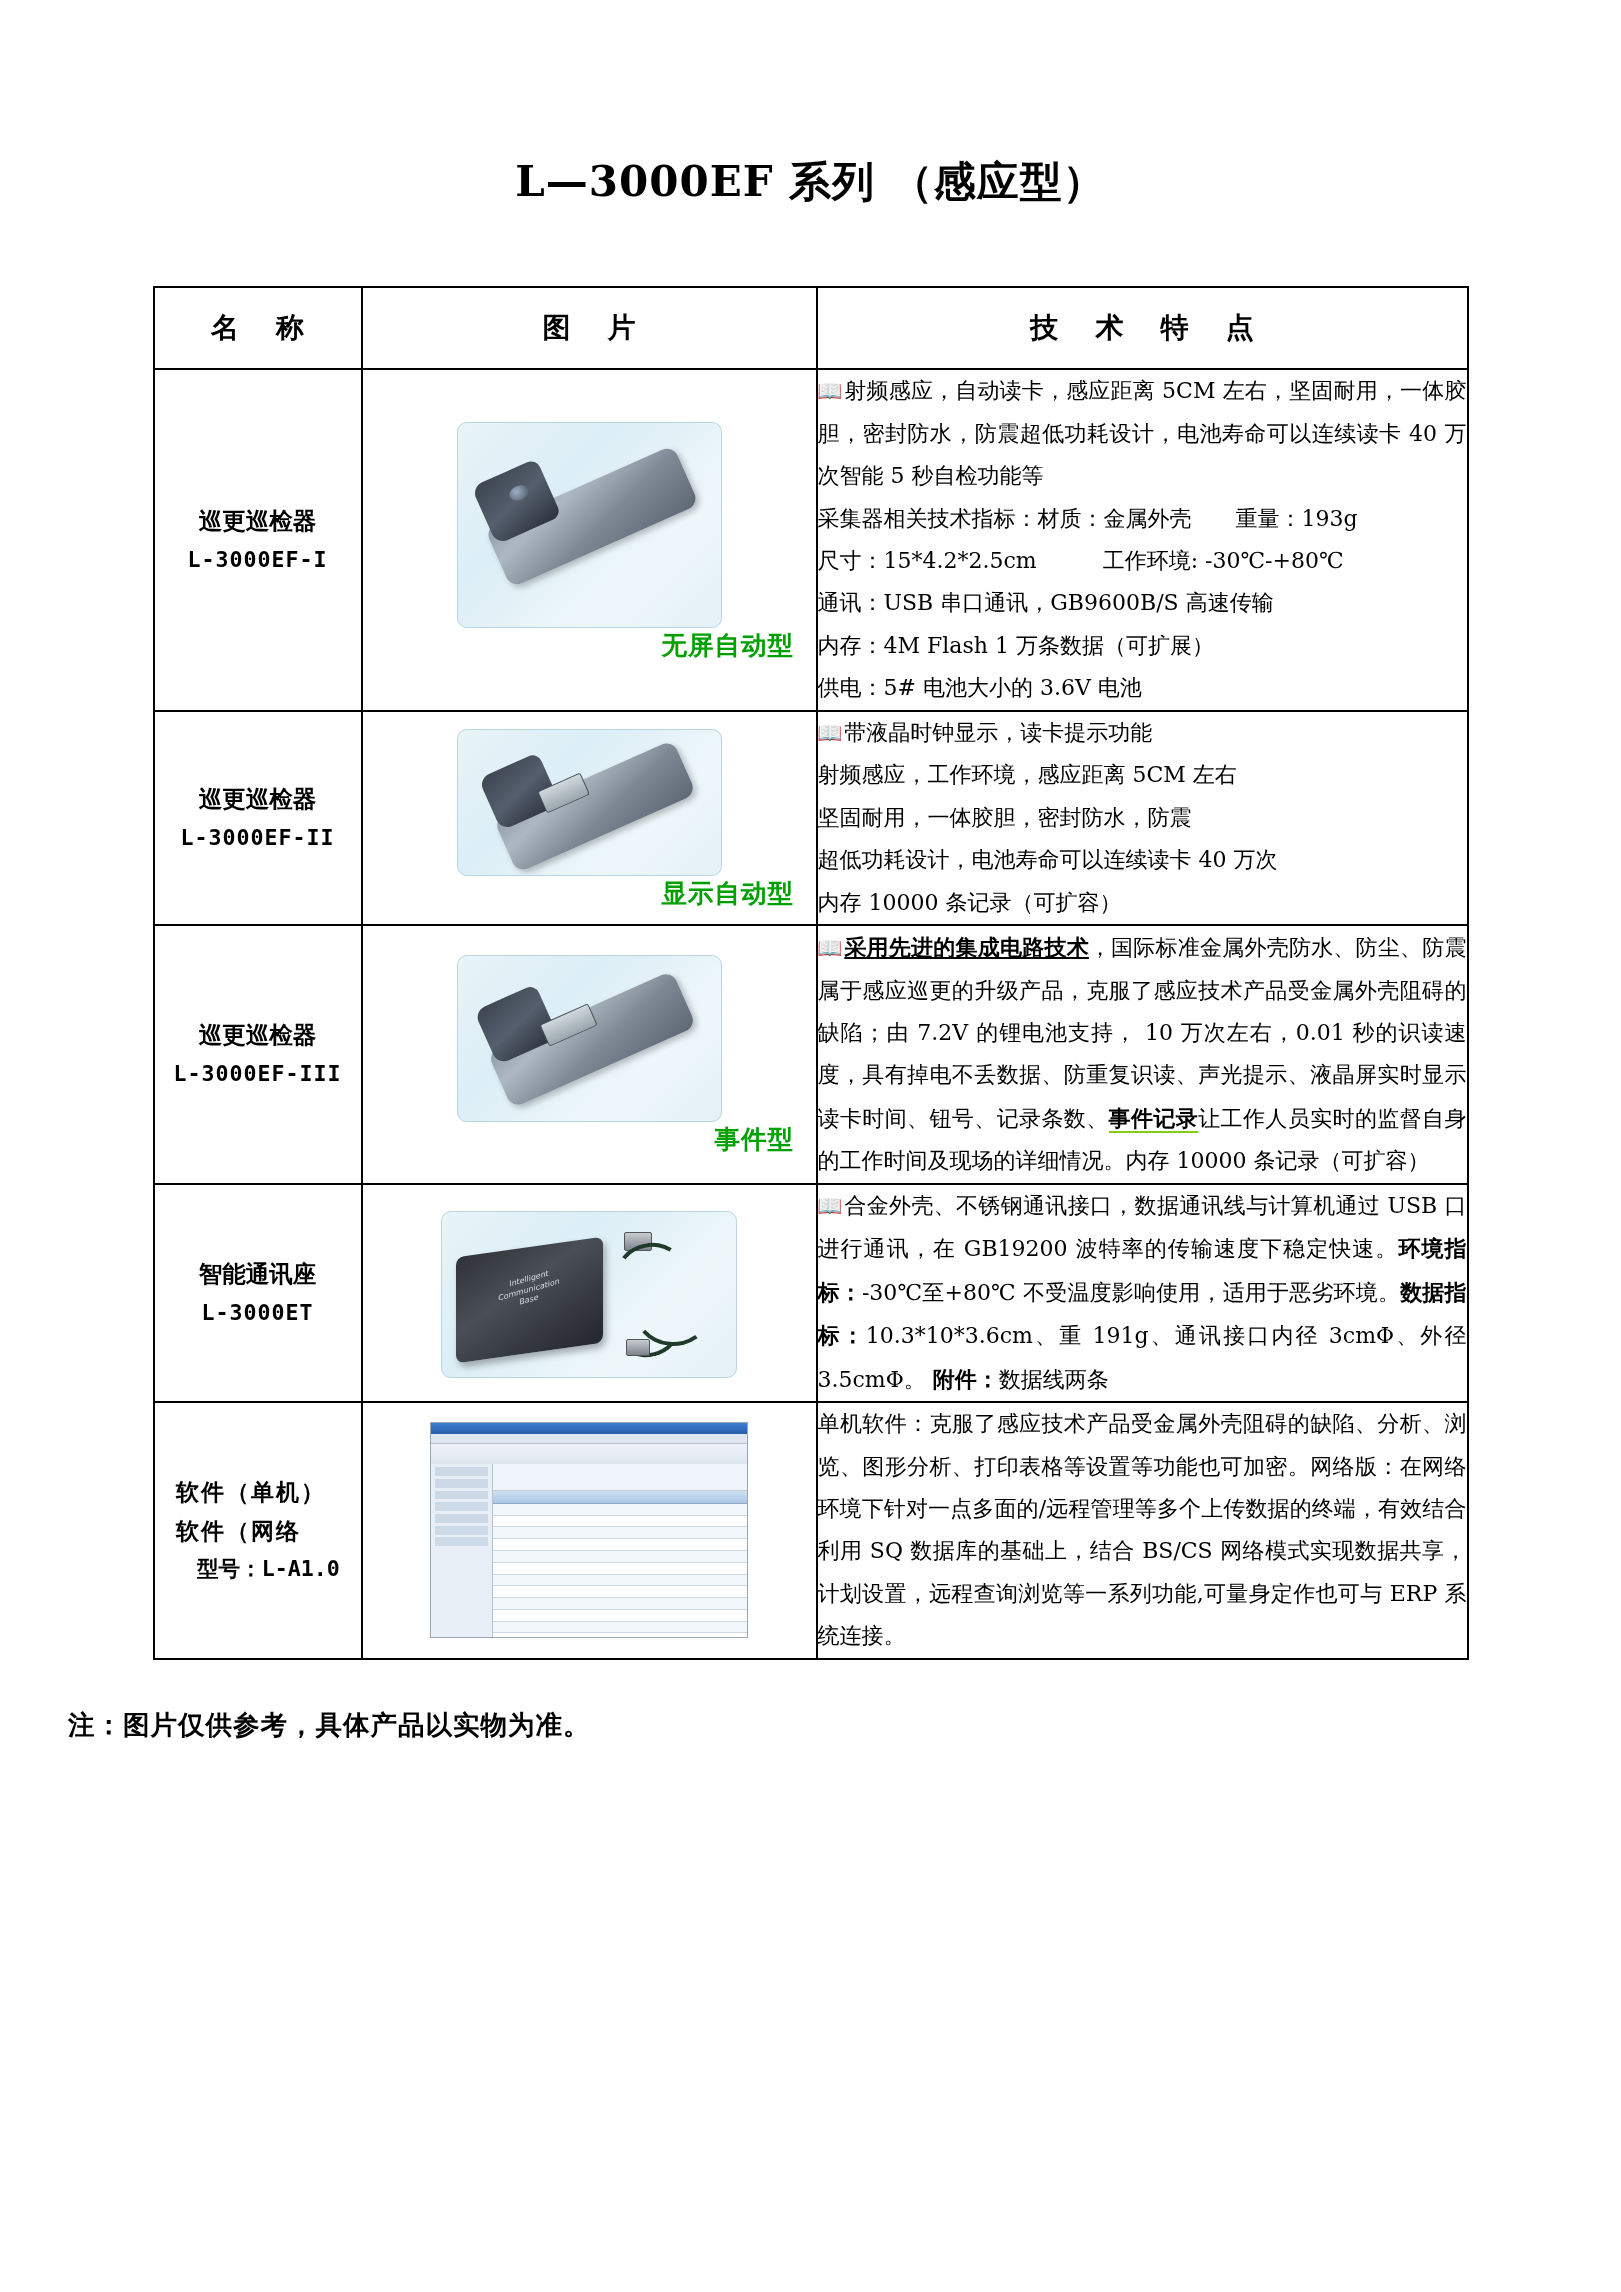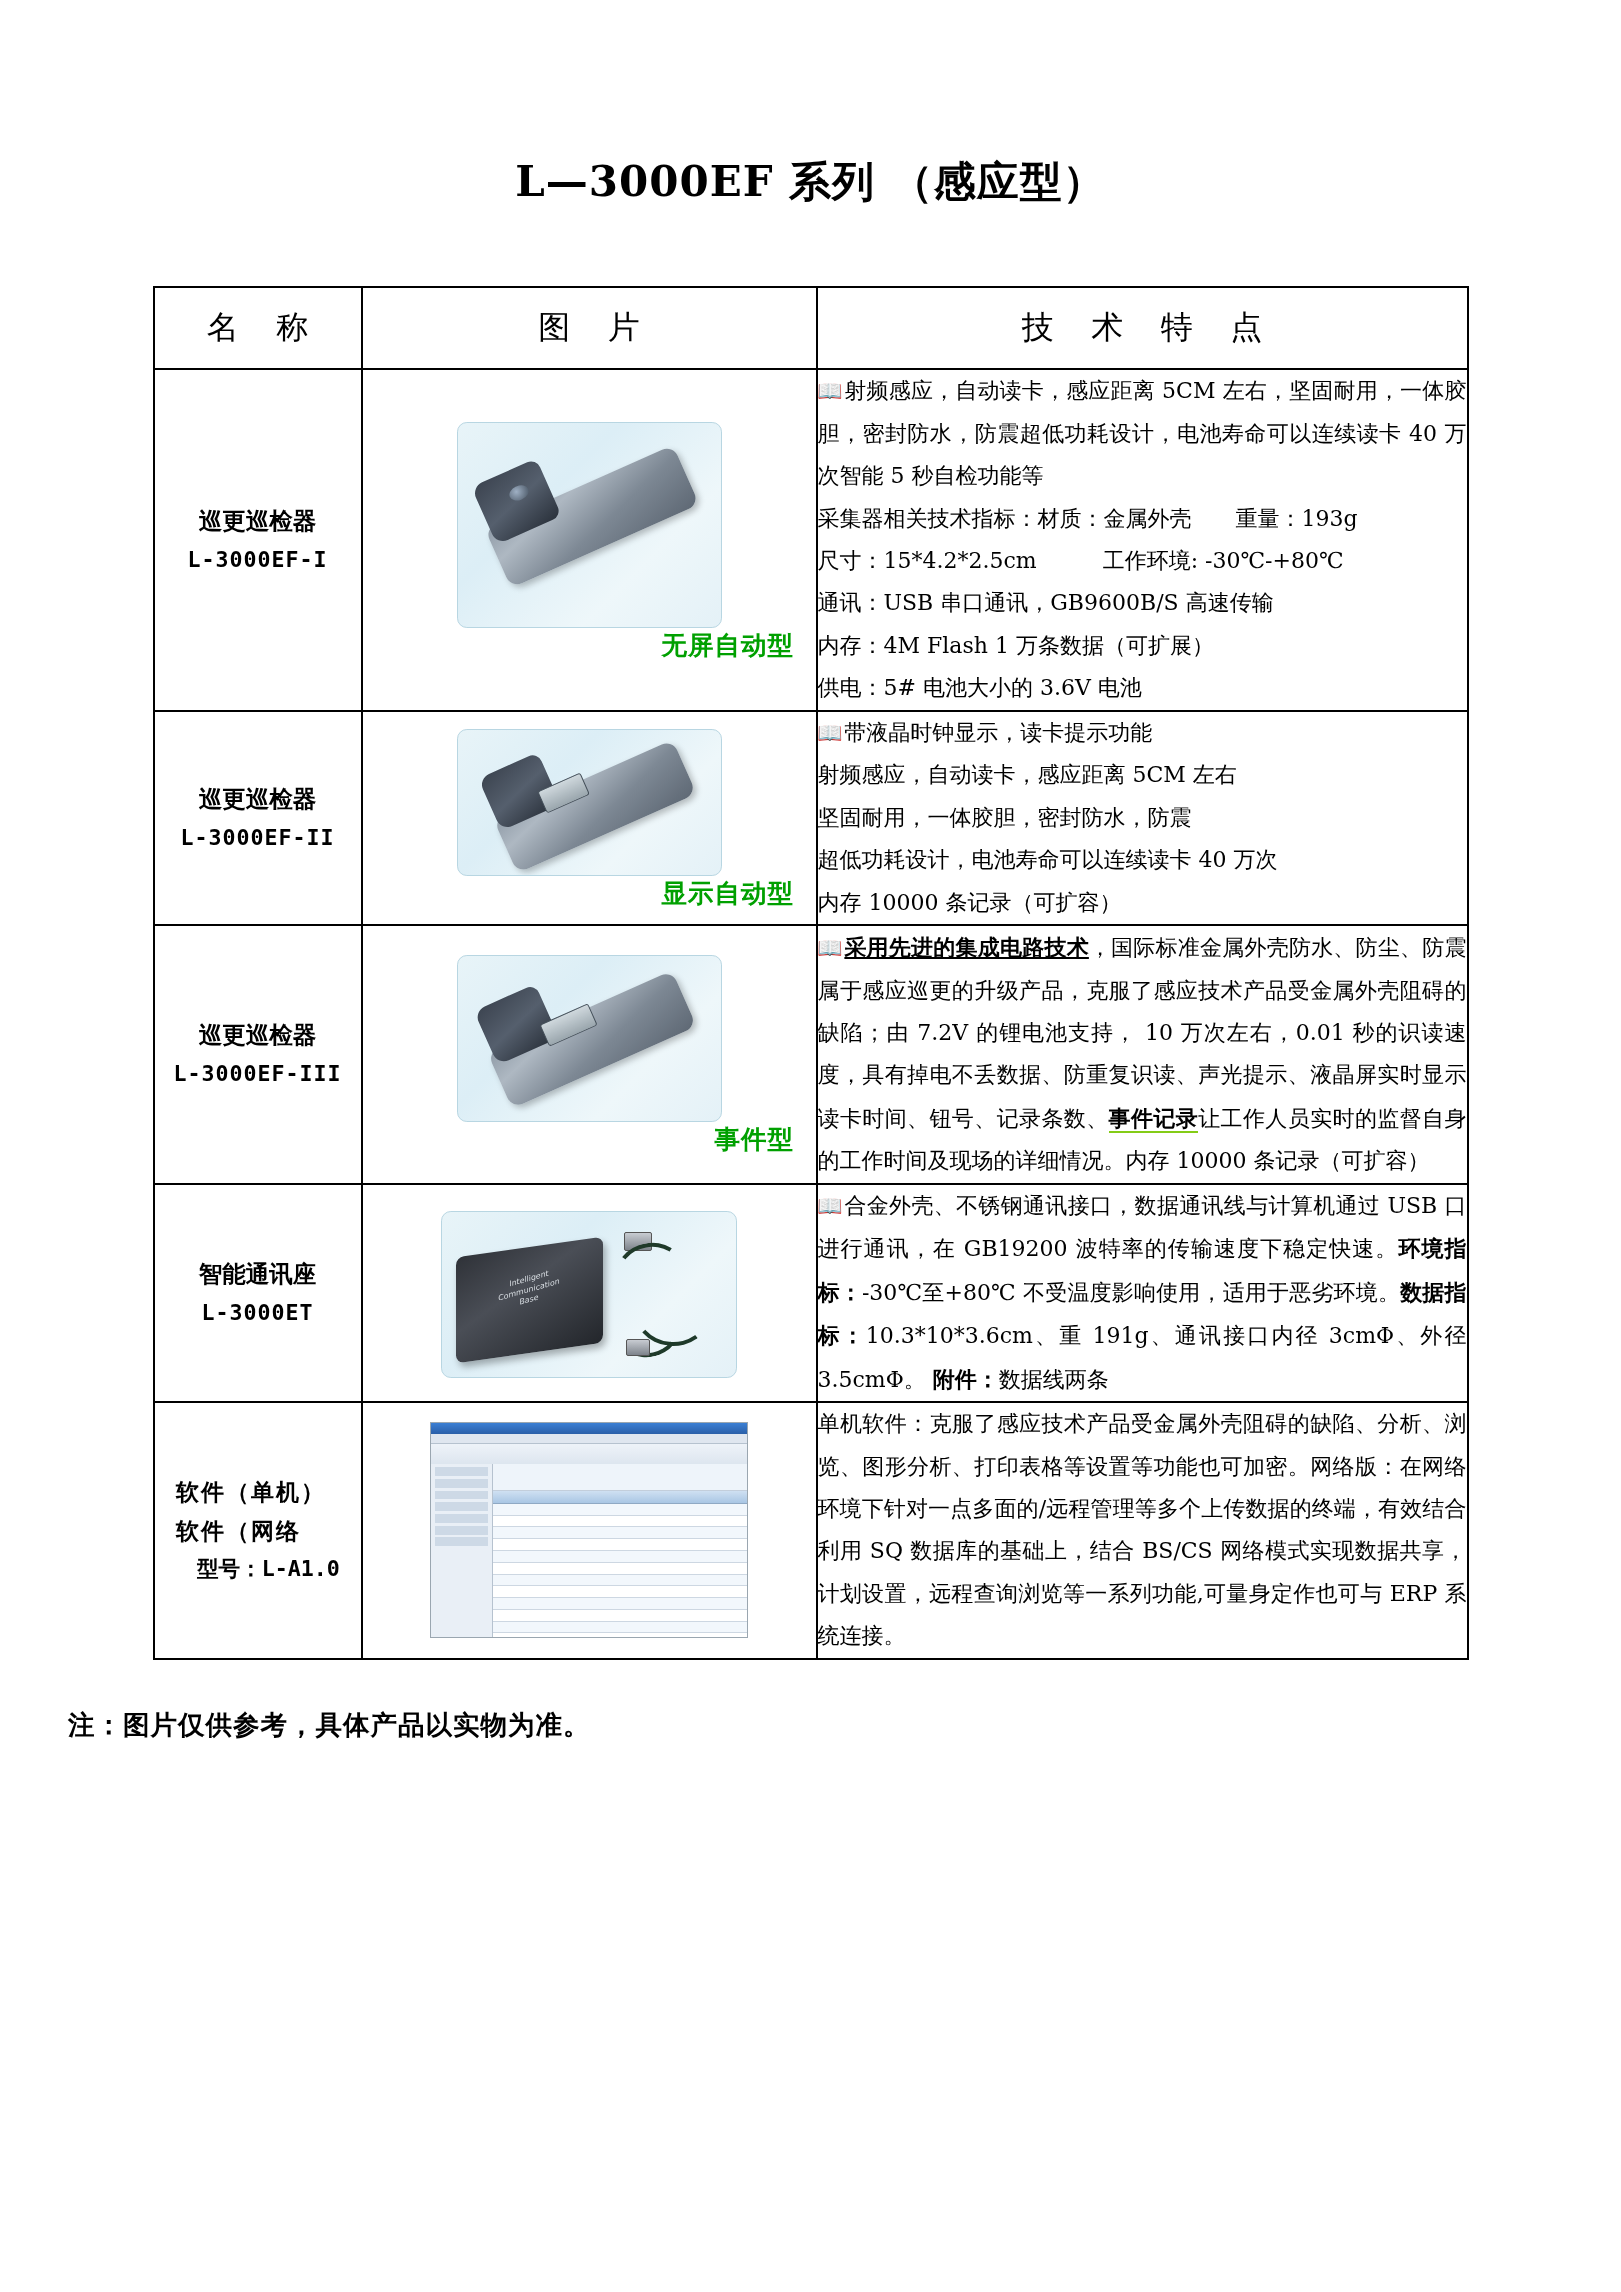--- a/index.html
+++ b/index.html
@@ -40,22 +40,22 @@
     table-layout: fixed;
     border: 2.9px solid #000;
   }
   table.spec td, table.spec th {
     border: 2px solid #000;
     vertical-align: middle;
     padding: 0;
   }
   th.hdr {
     font-family: "DejaVu Sans", "Liberation Sans", sans-serif;
-    font-weight: normal;
-    font-size: 32px;
+    font-weight: bold;
+    font-size: 28px;
     letter-spacing: 13.7px;
     text-indent: 13.7px;
     height: 80px;
     padding: 5.9px 0;
   }
   col.c-name { width: 208px; }
   col.c-img  { width: 455px; }
   col.c-tech { width: 651px; }
 
   td.namecell {
@@ -277,21 +277,21 @@
         <td class="imgcell">
           <div class="photo-bg" style="width:263px;height:145px;margin:3.9px auto 0 auto;">
             <div class="reader-body" style="left:39px;top:47px;width:196px;height:59px;"></div>
             <div class="reader-head" style="left:29px;top:33px;width:65px;height:57px;"></div>
             <div class="lcd" style="left:82px;top:51px;"></div>
           </div>
           <div class="green-label">显示自动型</div>
         </td>
         <td class="techcell">
           <p><span class="bookicon">📖</span><span>带液晶时钟显示，读卡提示功能</span></p>
-          <p>射频感应，自动读卡，感应距离 5CM 左右</p>
+          <p>射频感应，工作环境，感应距离 5CM 左右</p>
           <p>坚固耐用，一体胶胆，密封防水，防震</p>
           <p>超低功耗设计，电池寿命可以连续读卡 40 万次</p>
           <p>内存 10000 条记录（可扩容）</p>
         </td>
       </tr>
 
       <tr>
         <td class="namecell">
           <div>巡更巡检器</div>
           <div class="model">L-3000EF-III</div>

